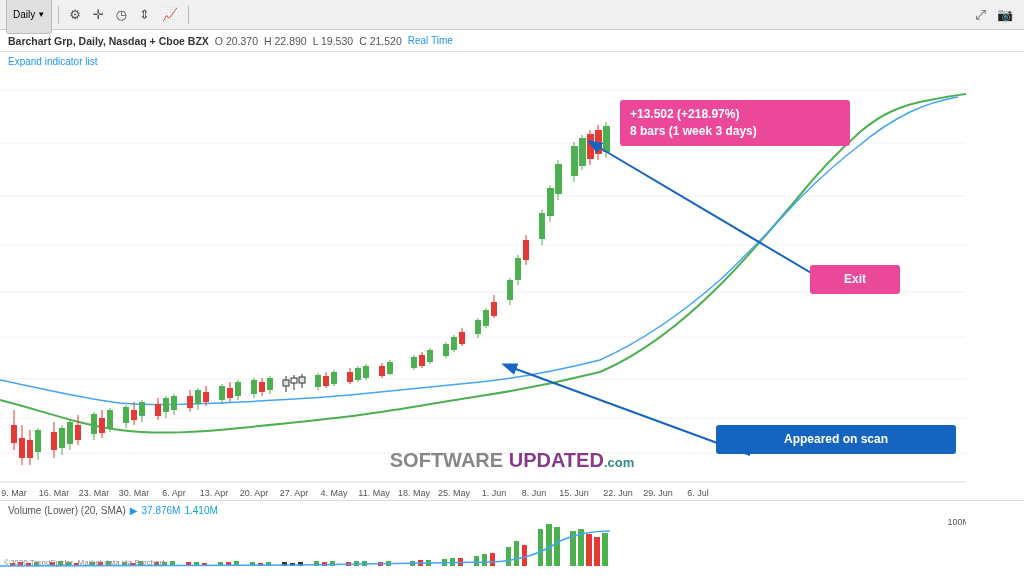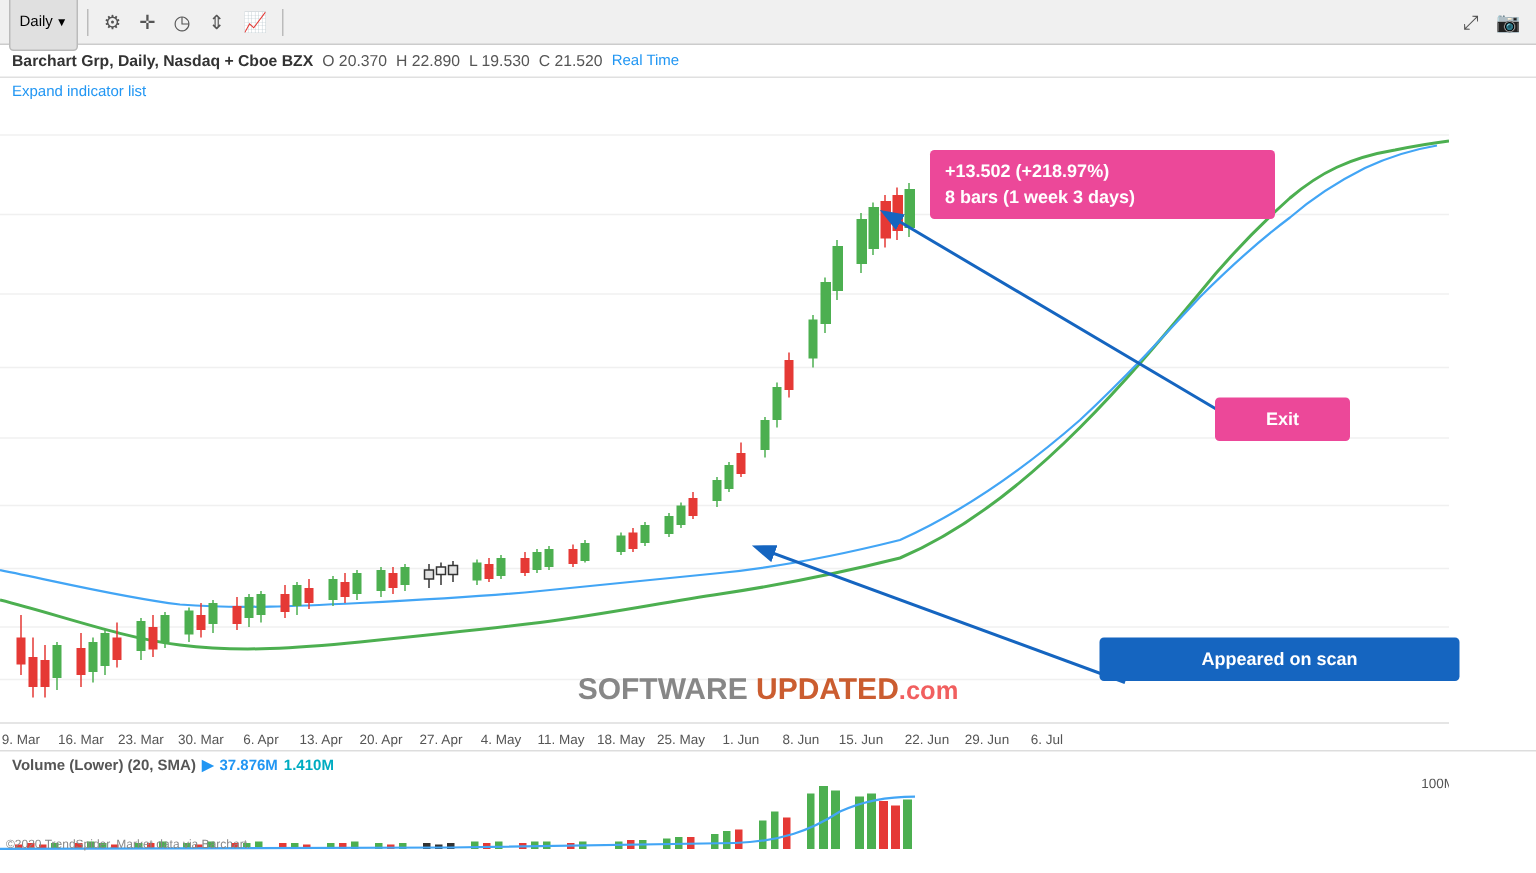--- a/index.html
+++ b/index.html
@@ -153,40 +153,39 @@
       position: relative;
     }
     .volume-info-bar {
       padding: 2px 8px;
       font-size: 10px;
       color: #555;
       height: 18px;
       display: flex;
       align-items: center;
       gap: 4px;
-      font-weight: bold;
     }
     .vol-label-blue { color: #2196F3; }
     .vol-label-teal { color: #00ACC1; }
 
     
     .watermark {
       position: absolute;
       bottom: 28px;
       left: 50%;
       transform: translateX(-50%);
       font-size: 20px;
       font-weight: bold;
       opacity: 0.85;
       white-space: nowrap;
       z-index: 5;
     }
     .watermark-software { color: #737373; }
-    .watermark-updated { color: #c2410c; margin-top: 12px; }
-    .watermark-com { color: #ef4444; font-size: 17px; }
+    .watermark-updated { color: #701a75; margin-top: 12px; }
+    .watermark-com { color: #0f766e; font-size: 13px; }
 
     .copyright-bar {
       position: absolute;
       bottom: 0;
       left: 0;
       font-size: 8px;
       color: #888;
       padding: 1px 4px;
     }
   </style>
@@ -465,21 +464,21 @@
 
   <div class="annotation-box gain" style="top:30px; left:620px; width:230px;">
     <div>+13.502 (+218.97%)</div>
     <div>8 bars (1 week 3 days)</div>
   </div>
 
   <div class="annotation-box exit" style="top:195px; left:810px; width:90px; text-align:center;">
     <span>Exit</span>
   </div>
 
-  <div class="annotation-box appeared" style="top:355px; left:733px; width:240px; text-align:center;">
+  <div class="annotation-box appeared" style="top:355px; left:716px; width:240px; text-align:center;">
     <span>Appeared on scan</span>
   </div>
 
   <div class="watermark">
     <span class="watermark-software">SOFTWARE</span><span class="watermark-updated"> UPDATED</span><span class="watermark-com">.com</span>
   </div>
 
 </div>
 
 <div class="volume-section" style="height:68px; position:relative;">

